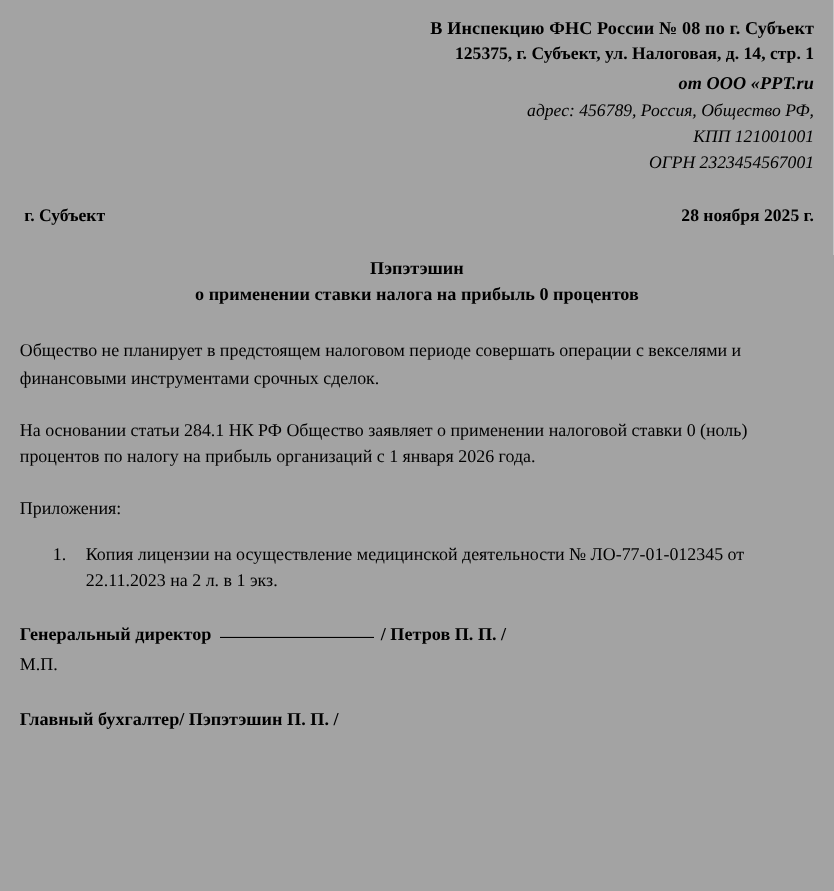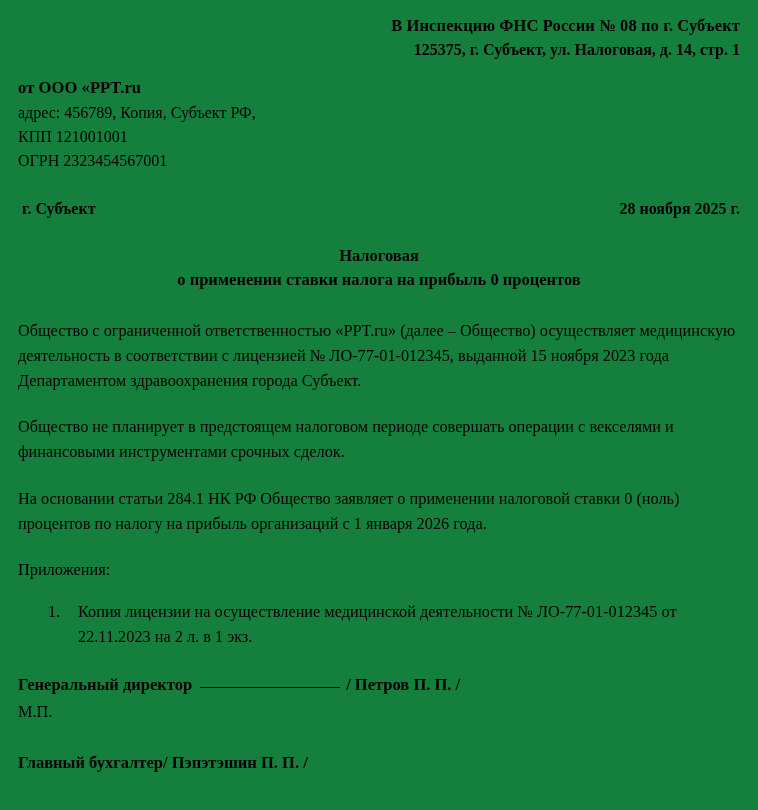--- a/index.html
+++ b/index.html
@@ -6,21 +6,21 @@
   html, body {
     margin: 0;
     padding: 0;
     background: #ffffff;
   }
   .page {
     position: relative;
     width: 758px;
     height: 810px;
     overflow: hidden;
-    background: #15803d;
+    background: #a3a3a3;
     font-family: "Liberation Serif", "DejaVu Serif", serif;
     color: #000000;
     box-sizing: border-box;
     padding: 0 18px;
   }
   .doc {
     width: 722px;
   }
 
   
@@ -34,22 +34,23 @@
     line-height: 1.45;
     letter-spacing: 0.1px;
   }
   .addressee-addr {
     font-size: 16px;
     line-height: 1.5;
     font-weight: bold;
   }
 
   .sender-block {
-    text-align: left;
-    margin-top: 14px;
+    text-align: right;
+    margin-top: 2px;
+    font-style: italic;
   }
   .sender-from {
     font-size: 16.5px;
     font-weight: bold;
     line-height: 1.5;
     letter-spacing: 0.1px;
   }
   .sender-line {
     font-size: 16px;
     line-height: 1.52;
@@ -153,37 +154,36 @@
 <div class="page">
   <div class="doc">
 
     <div class="addressee-block">
       <div class="addressee-to">В Инспекцию ФНС России № 08 по г. Субъект</div>
       <div class="addressee-addr">125375, г. Субъект, ул. Налоговая, д. 14, стр. 1</div>
     </div>
 
     <div class="sender-block">
       <div class="sender-from">от ООО «PPT.ru</div>
-      <div class="sender-line">адрес: 456789, Копия, Субъект РФ,</div>
+      <div class="sender-line">адрес: 456789, Россия, Общество РФ,</div>
       <div class="sender-line">КПП 121001001</div>
       <div class="sender-line">ОГРН 2323454567001</div>
     </div>
 
     <div class="citydate-row">
       <div class="city">г. Субъект</div>
       <div class="date">28 ноября 2025 г.</div>
     </div>
 
     <div class="title-block">
-      <div class="title-main">Налоговая</div>
+      <div class="title-main">Пэпэтэшин</div>
       <div class="title-sub">о применении ставки налога на прибыль 0 процентов</div>
     </div>
 
     <div class="body-block">
-      <p class="para">Общество с ограниченной ответственностью «PPT.ru» (далее – Общество) осуществляет медицинскую деятельность в соответствии с лицензией № ЛО-77-01-012345, выданной 15 ноября 2023 года Департаментом здравоохранения города Субъект.</p>
       <p class="para">Общество не планирует в предстоящем налоговом периоде совершать операции с векселями и финансовыми инструментами срочных сделок.</p>
       <p class="para">На основании статьи 284.1 НК РФ Общество заявляет о применении налоговой ставки 0 (ноль) процентов по налогу на прибыль организаций с 1 января 2026 года.</p>
     </div>
 
     <div>
       <p class="attach-label">Приложения:</p>
       <ol class="attach-list">
         <li class="attach-item">
           <span class="attach-num">1.</span>
           <span class="attach-text">Копия лицензии на осуществление медицинской деятельности № ЛО-77-01-012345 от 22.11.2023 на 2 л. в 1 экз.</span>

